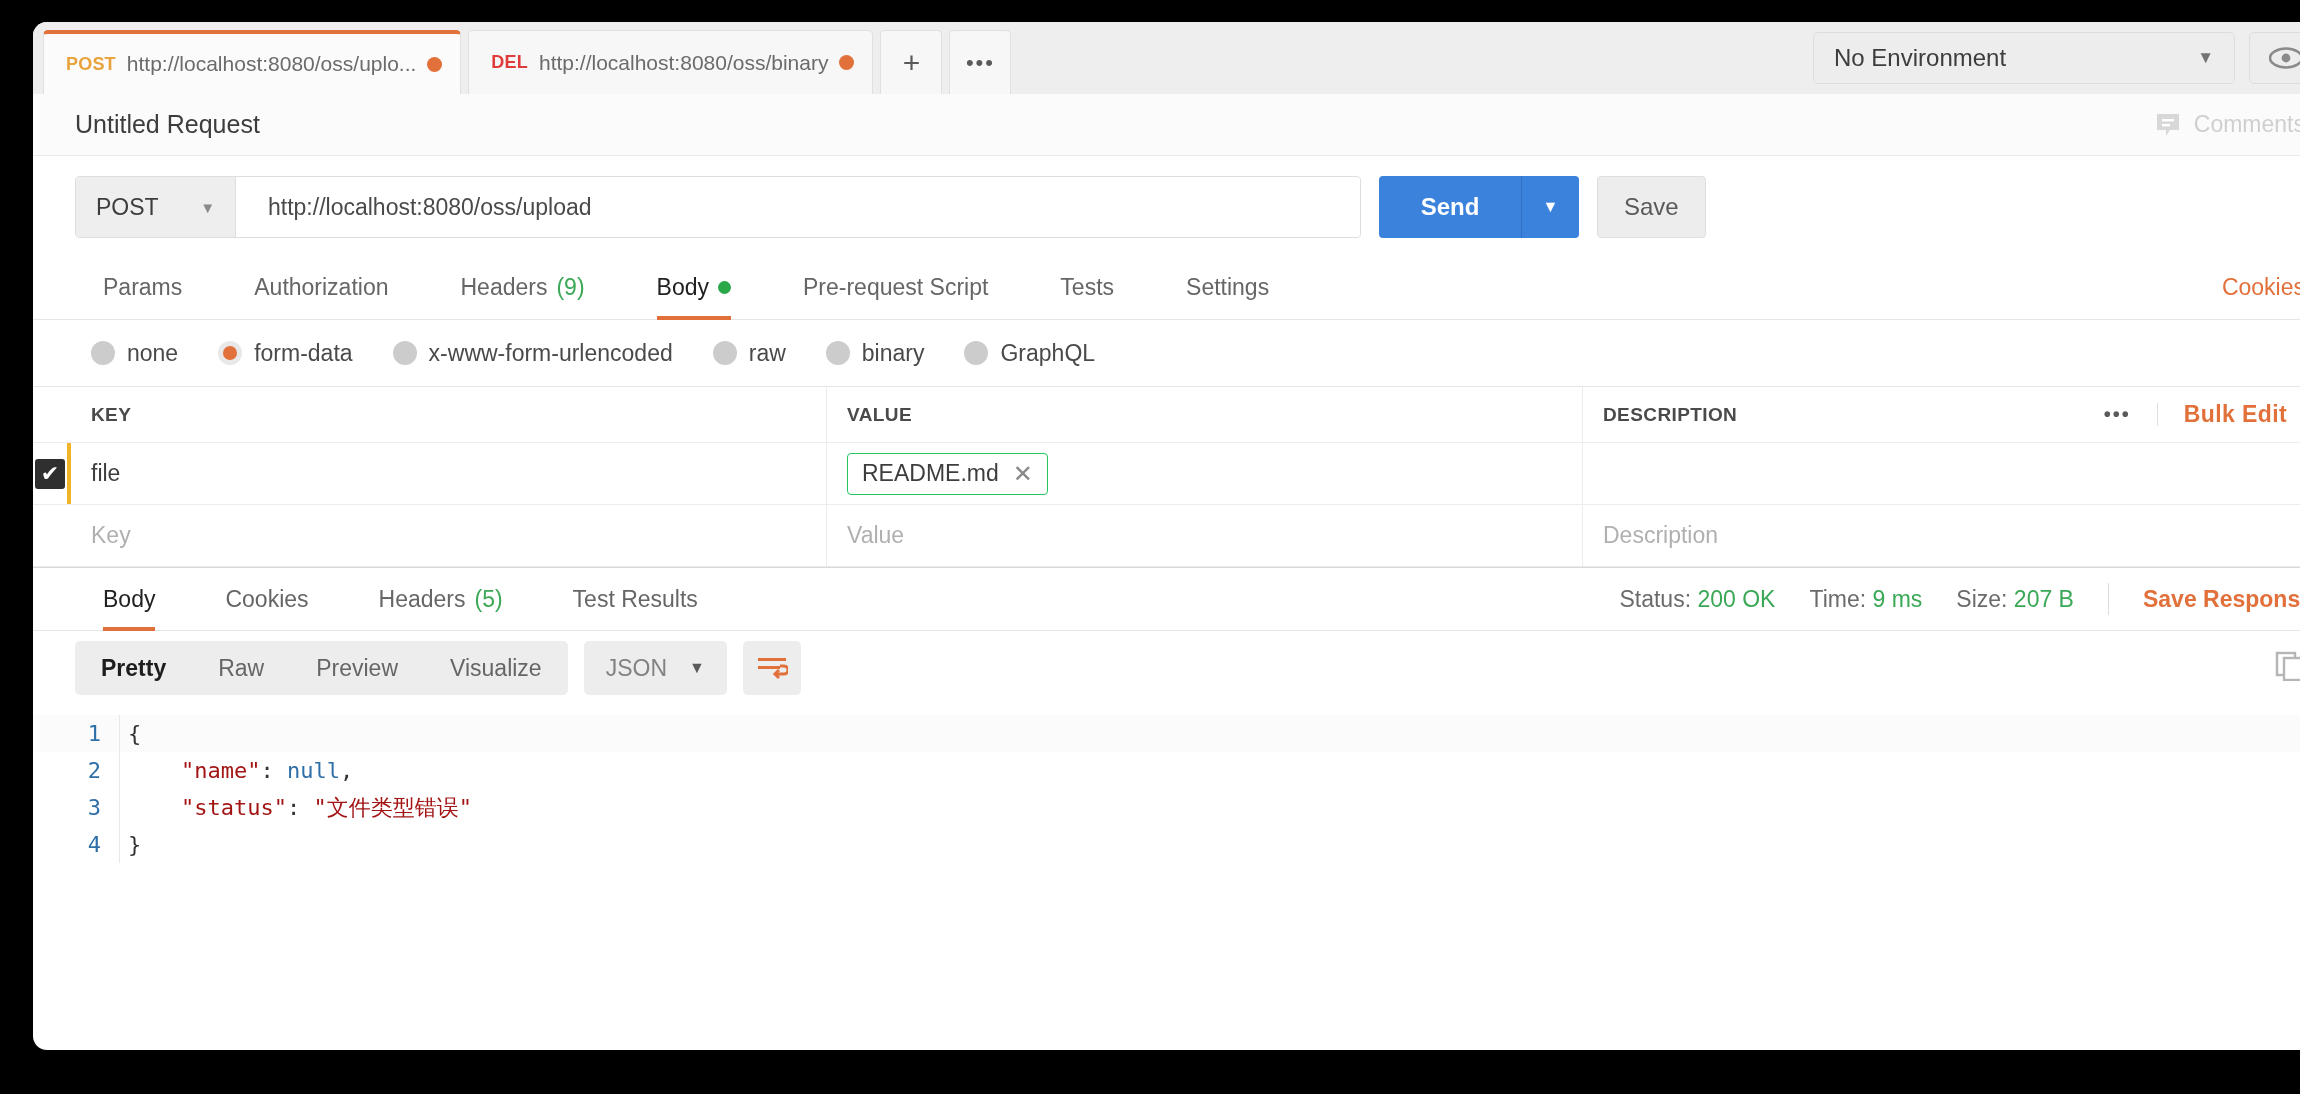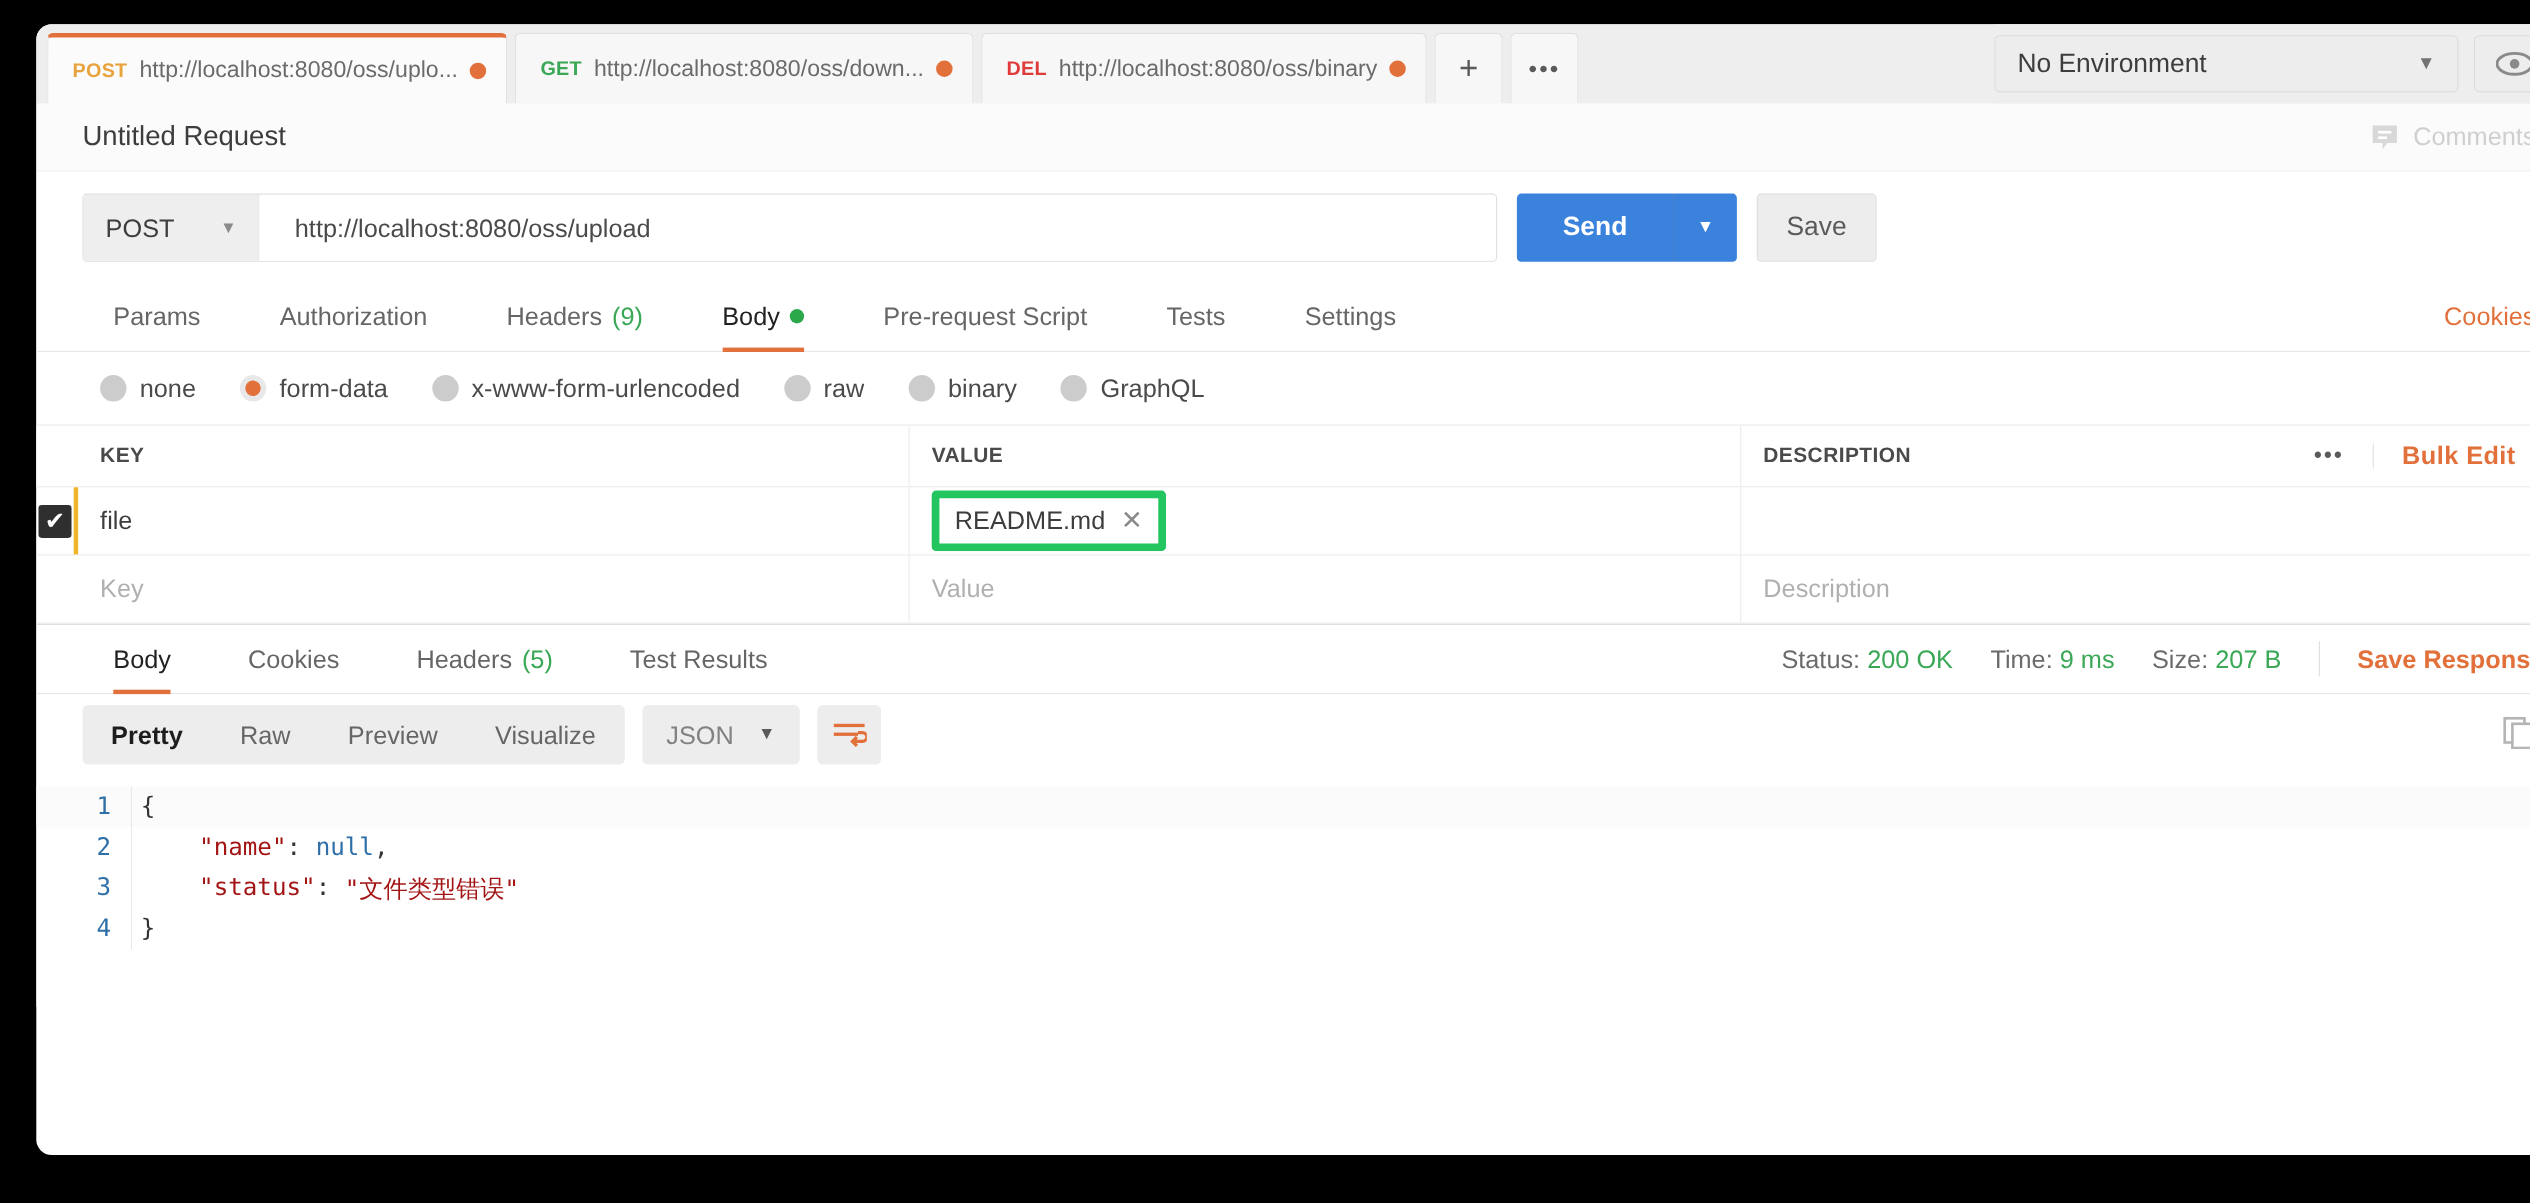--- a/index.html
+++ b/index.html
@@ -250,21 +250,21 @@
   }
   .kv-cell.head {
     font-size: 19px; font-weight: bold; color: #4a4a4a; letter-spacing: .4px;
   }
   .kv-cell.ph { color: #b0b0b0; }
   .c-key  { width: 756px; flex: none; }
   .c-val  { width: 756px; flex: none; text-align: center; }
   .c-desc { flex: 1; border-right: none; }
   .file-chip {
     display: inline-flex; align-items: center; gap: 14px;
-    border: 7px solid #22c55e; border-radius: 4px;
+    border: 1px solid #22c55e; border-radius: 4px;
     padding: 6px 14px;
     font-size: 23px; color: #3d3d3d;
     background: #ffffff;
     cursor: pointer;
   }
   .file-chip .x { color: #8a8a8a; font-size: 24px; }
   .head-tools {
     margin-left: auto; display: flex; align-items: center; gap: 0;
   }
   .head-dots {
@@ -356,25 +356,20 @@
 </style>
 </head>
 <body>
 
 <div class="app-window">
 
   <div class="tabbar">
     <div class="req-tab active">
       <span class="verb verb-post">POST</span>
       <span class="url">http://localhost:8080/oss/uplo...</span>
-      <span class="dot-unsaved"></span>
-    </div>
-    <div class="req-tab">
-      <span class="verb verb-get">GET</span>
-      <span class="url">http://localhost:8080/oss/down...</span>
       <span class="dot-unsaved"></span>
     </div>
     <div class="req-tab">
       <span class="verb verb-del">DEL</span>
       <span class="url">http://localhost:8080/oss/binary</span>
       <span class="dot-unsaved"></span>
     </div>
     <div class="tab-sq">+</div>
     <div class="tab-sq dots">•••</div>
 

